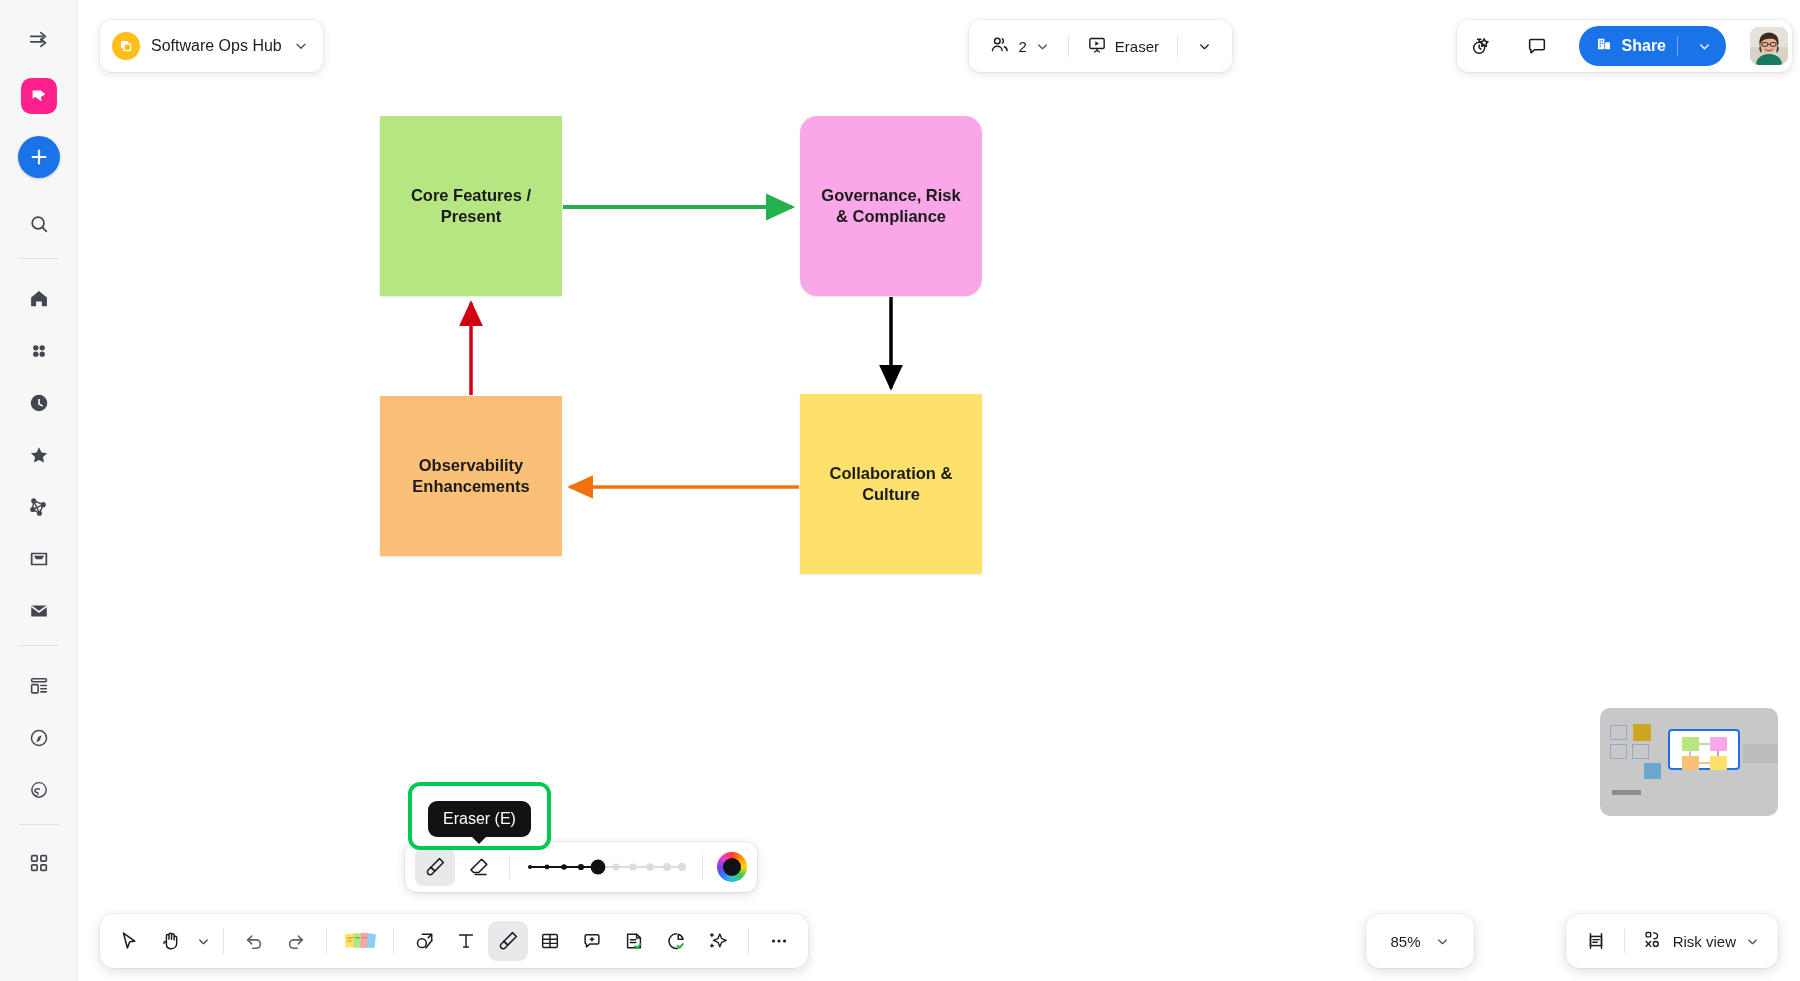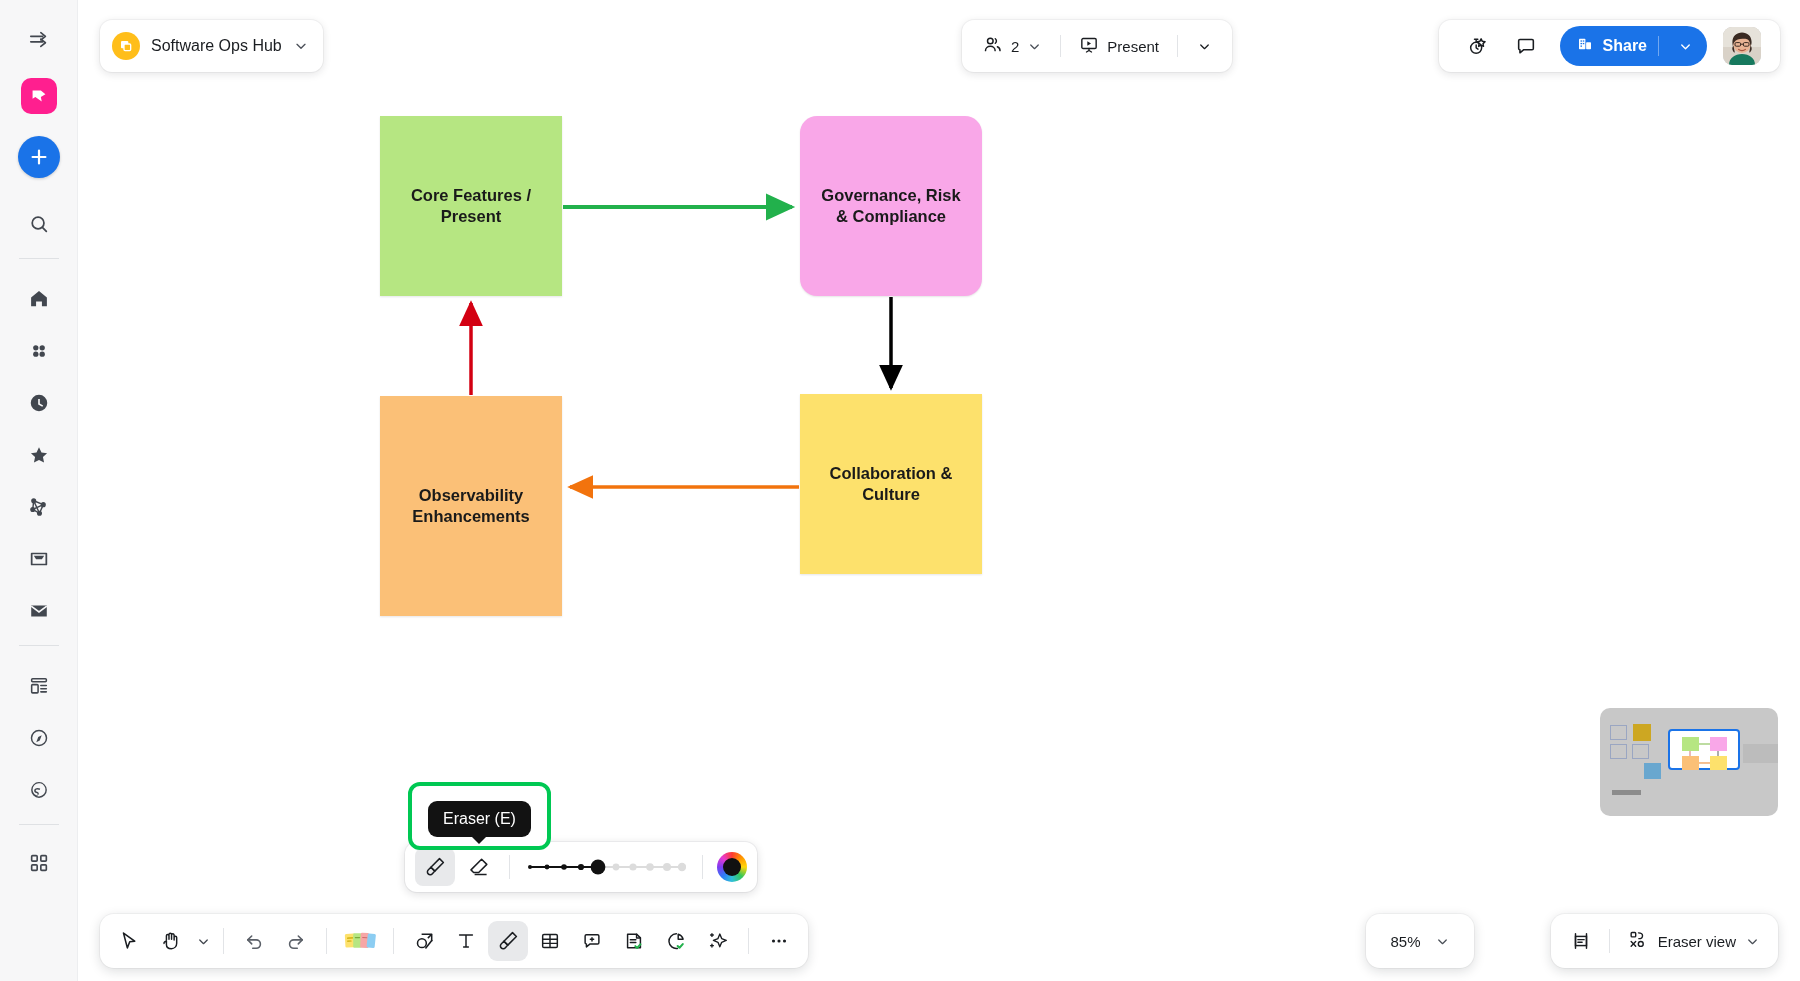--- a/index.html
+++ b/index.html
@@ -100,21 +100,21 @@
   .tb-item {
     display: flex; align-items: center; gap: 8px;
     padding: 0 12px; height: 38px;
     border-radius: 8px;
     cursor: pointer;
     color: #1a1d21;
     font-size: 15px;
   }
   .vsep { width: 1px; height: 22px; background: #e2e4e7; margin: 0 4px; flex: none; }
 
-  #actions-pill { right: 20px; top: 20px; padding: 0 19px; gap: 8px; }
+  #actions-pill { right: 8px; top: 20px; padding: 0 4px; gap: 16px; }
   .icon-btn {
     width: 40px; height: 40px;
     display: flex; align-items: center; justify-content: center;
     border-radius: 8px; cursor: pointer; color: #1a1d21;
   }
   #share-btn {
     display: flex; align-items: center;
     background: #1a73e8;
     color: #fff;
     height: 40px;
@@ -312,21 +312,21 @@
   </defs>
   <line x1="563" y1="207" x2="792" y2="207" stroke="#22b14c" stroke-width="4" marker-end="url(#ah-green)"></line>
   <line x1="891" y1="297" x2="891" y2="388" stroke="#000000" stroke-width="3.5" marker-end="url(#ah-black)"></line>
   <line x1="799" y1="487" x2="570" y2="487" stroke="#f2730d" stroke-width="3.5" marker-end="url(#ah-orange)"></line>
   <line x1="471" y1="395" x2="471" y2="303" stroke="#d30012" stroke-width="3.5" marker-end="url(#ah-red)"></line>
 </svg>
 
 <div id="stickies-host">
     <div class="sticky" style="left: 380px; top: 116px; width: 182px; height: 180px; background: rgb(182, 230, 130);">Core Features / Present</div>
     <div class="sticky" style="left: 800px; top: 116px; width: 182px; height: 180px; background: rgb(249, 167, 232); border-radius: 17px;">Governance, Risk &amp; Compliance</div>
-    <div class="sticky" style="left: 380px; top: 396px; width: 182px; height: 220px; background: rgb(251, 192, 119);">Observability Enhancements</div>
+    <div class="sticky" style="left: 380px; top: 396px; width: 182px; height: 160px; background: rgb(251, 192, 119);">Observability Enhancements</div>
     <div class="sticky" style="left: 800px; top: 394px; width: 182px; height: 180px; background: rgb(253, 225, 108);">Collaboration &amp; Culture</div>
   </div>
 
 <div id="sidebar">
 
   <div class="sb-btn sb-expand">
     <svg width="22" height="22" viewBox="0 0 24 24" fill="none" stroke="currentColor" stroke-width="1.8" stroke-linecap="round" stroke-linejoin="round">
       <path d="M3 8h13M3 14h13M14 4l5 4-5 4M14 11l5 4-5 4"></path>
     </svg>
   </div>
@@ -474,21 +474,21 @@
   </div>
   <div class="vsep"></div>
   <div class="tb-item">
     <span>
       <svg width="20" height="20" viewBox="0 0 24 24" fill="none" stroke="currentColor" stroke-width="1.7" stroke-linecap="round" stroke-linejoin="round">
         <rect x="3.4" y="4.2" width="17.2" height="12" rx="1.6"></rect>
         <path d="M10 7.6l4.4 2.6-4.4 2.6z" fill="currentColor" stroke="none"></path>
         <path d="M12 16.2v2.4M9 20.4l3-1.8 3 1.8"></path>
       </svg>
     </span>
-    <span>Present</span>
+    <span>Eraser</span>
   </div>
   <div class="vsep"></div>
   <div class="icon-btn">
     <svg width="15" height="15" viewBox="0 0 24 24" fill="none" stroke="currentColor" stroke-width="2" stroke-linecap="round" stroke-linejoin="round">
         <path d="M6 9.5l6 6 6-6"></path>
       </svg>
   </div>
 </div>
 
 <div class="pill" id="actions-pill">
@@ -728,20 +728,20 @@
   <div class="vsep" style="height:24px;"></div>
   <div id="board-view-btn">
     <span>
       <svg width="21" height="21" viewBox="0 0 24 24" fill="none" stroke="currentColor" stroke-width="1.6" stroke-linecap="round" stroke-linejoin="round">
         <rect x="3.6" y="4" width="5.2" height="5" rx="1"></rect>
         <path d="M12 4.4c3 0 4.6 1.4 4.6 3.2S15 11 12.4 11"></path>
         <path d="M3.6 14.2l5.2 5.4M8.8 14.2l-5.2 5.4"></path>
         <circle cx="14.6" cy="17" r="2.8"></circle>
       </svg>
     </span>
-    <span>Eraser view</span>
+    <span>Risk view</span>
     <span class="chev">
       <svg width="15" height="15" viewBox="0 0 24 24" fill="none" stroke="currentColor" stroke-width="2" stroke-linecap="round" stroke-linejoin="round">
           <path d="M6 9.5l6 6 6-6"></path>
         </svg>
     </span>
   </div>
 </div>
 
 </body></html>

